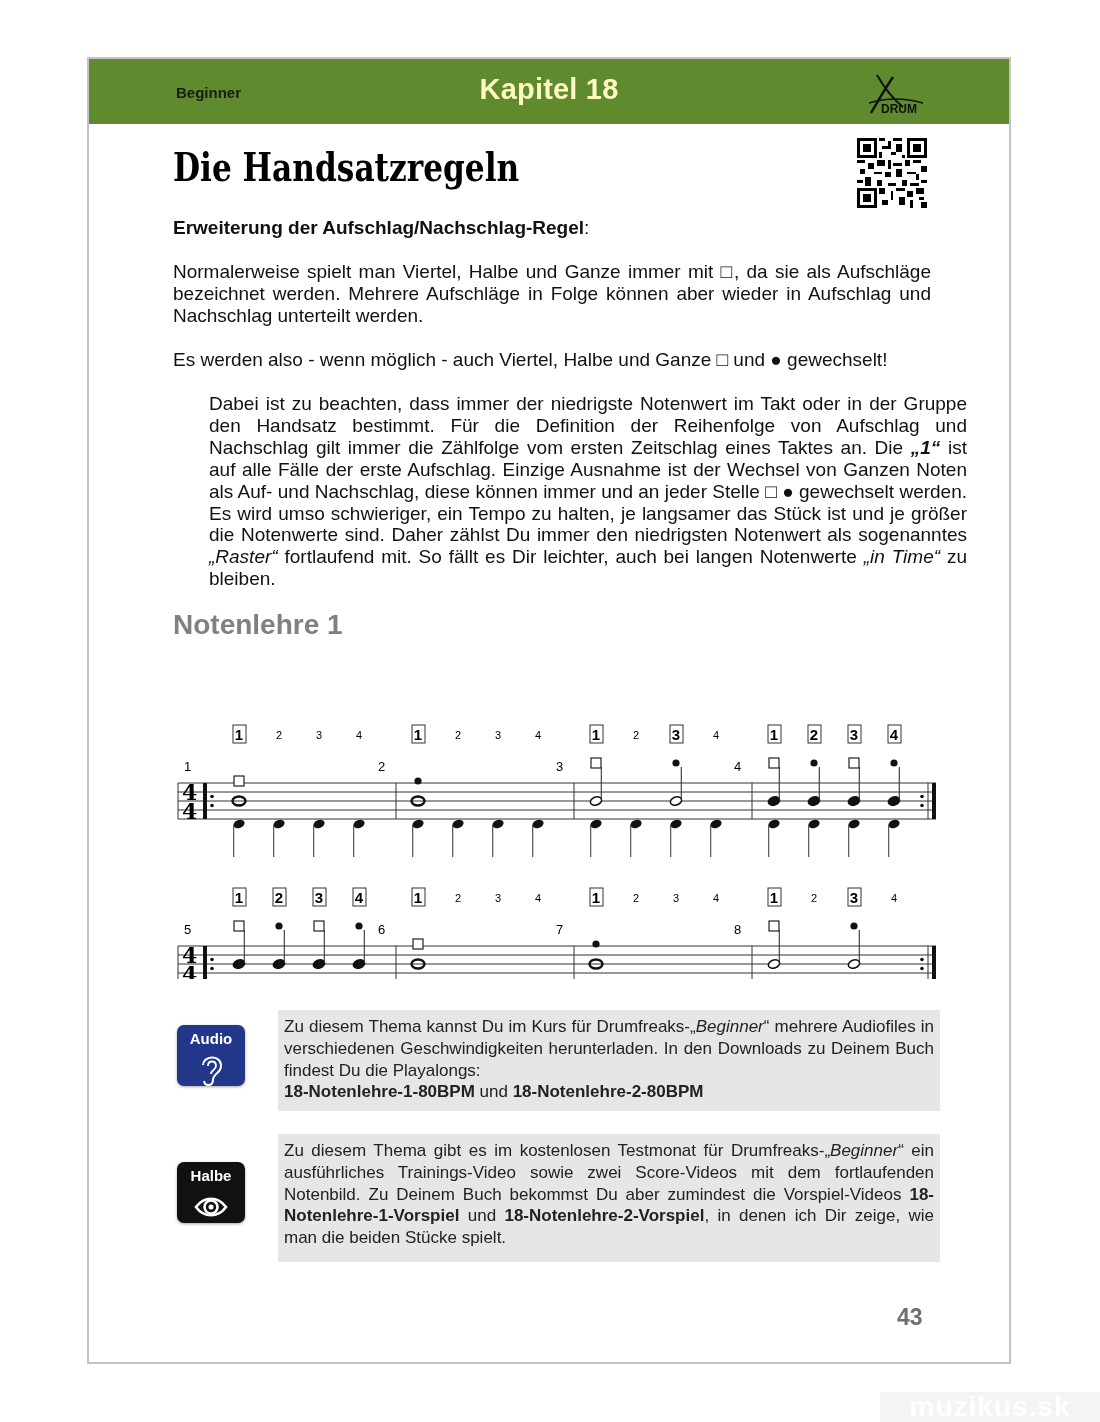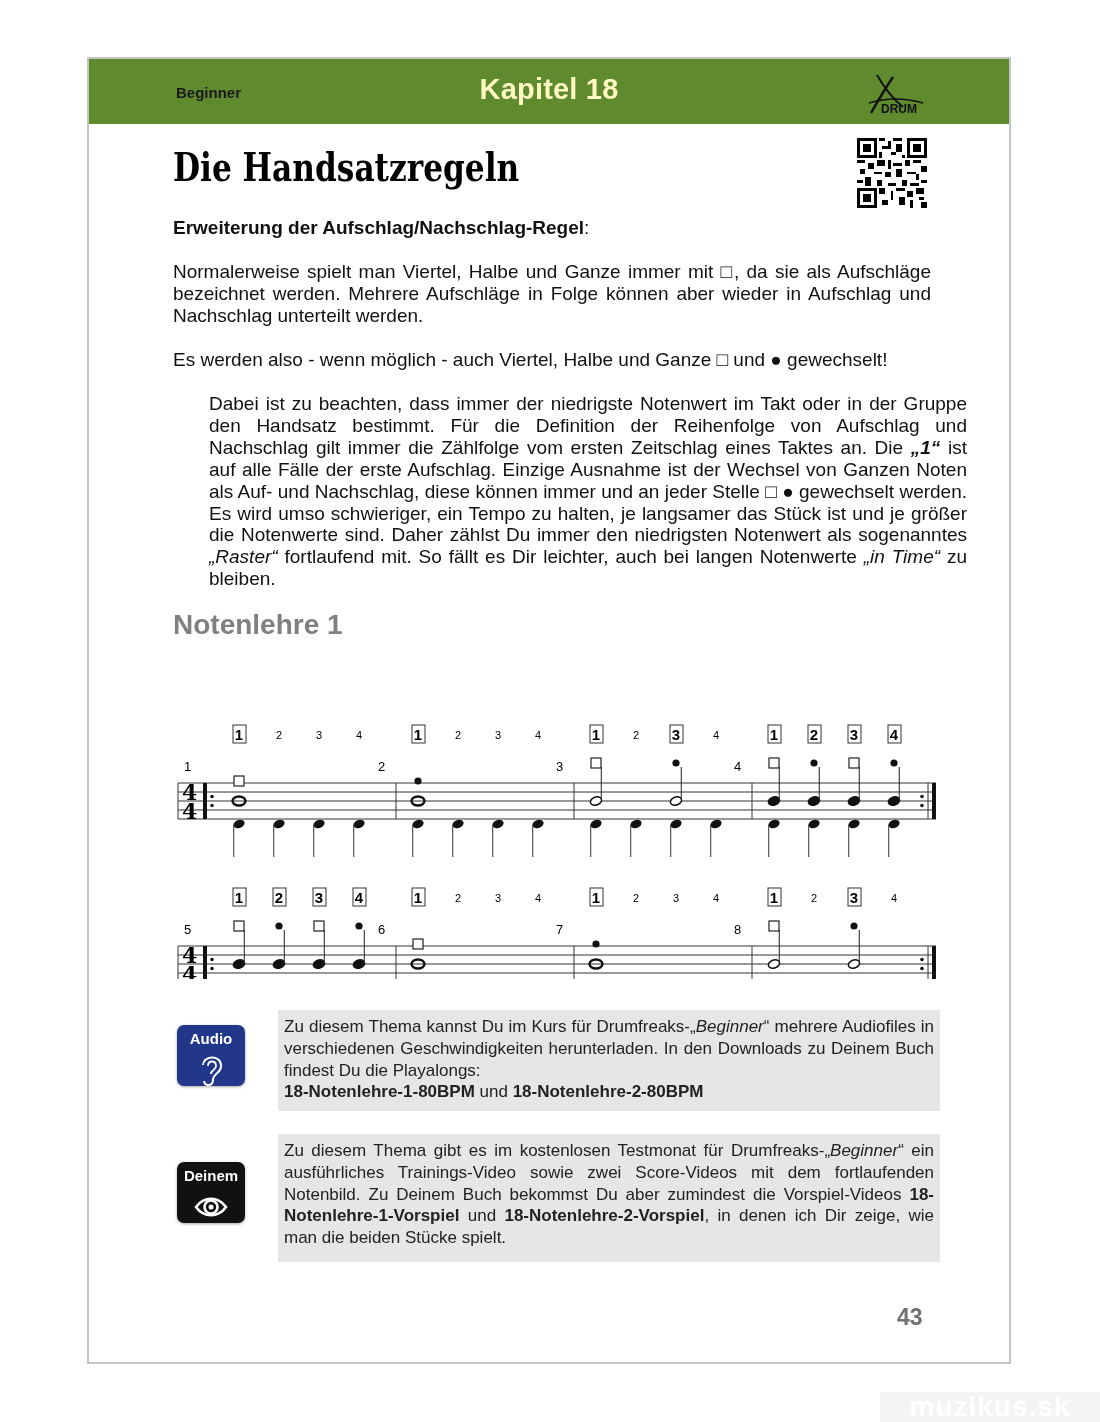--- a/index.html
+++ b/index.html
@@ -315,21 +315,21 @@
   <div class="badge badge-audio">
     <div class="badge-label">Audio</div>
     <svg class="badge-icon" viewBox="0 0 34 38">
       <path d="M9 14 C 9 5, 26 3, 27 14 C 28 22, 19 22, 19 29 C 19 35, 11 36, 10 30" stroke="#fff" stroke-width="2" fill="none"></path>
       <path d="M14 15 C 14 9, 22 9, 22 15 C 22 19, 17 19, 17 23" stroke="#fff" stroke-width="1.8" fill="none"></path>
     </svg>
   </div>
   <div class="infobox info-audio"><span>Zu diesem Thema kannst Du im Kurs für Drumfreaks-„</span><i>Beginner</i><span>“ mehrere Audiofiles in verschiedenen Geschwindigkeiten herunterladen. In den Downloads zu Deinem Buch findest Du die Playalongs:</span><br><b>18-Notenlehre-1-80BPM</b><span> und </span><b>18-Notenlehre-2-80BPM</b></div>
 
   <div class="badge badge-video">
-    <div class="badge-label">Deinem</div>
+    <div class="badge-label">Halbe</div>
     <svg class="badge-icon" viewBox="0 0 34 38">
       <path d="M2 19 C 10 8, 24 8, 32 19 C 24 30, 10 30, 2 19 Z" stroke="#fff" stroke-width="2.6" fill="none"></path>
       <circle cx="17" cy="19" r="6.5" stroke="#fff" stroke-width="2.6" fill="none"></circle>
       <circle cx="17" cy="19" r="2.5" fill="#fff"></circle>
     </svg>
   </div>
   <div class="infobox info-video"><span>Zu diesem Thema gibt es im kostenlosen Testmonat für Drumfreaks-„</span><i>Beginner</i><span>“ ein ausführliches Trainings-Video sowie zwei Score-Videos mit dem fortlaufenden Notenbild. Zu Deinem Buch bekommst Du aber zumindest die Vorspiel-Videos </span><b>18-Notenlehre-1-Vorspiel</b><span> und </span><b>18-Notenlehre-2-Vorspiel</b><span>, in denen ich Dir zeige, wie man die beiden Stücke spielt.</span></div>
 
   <div class="pagenum">43</div>
 </div>

